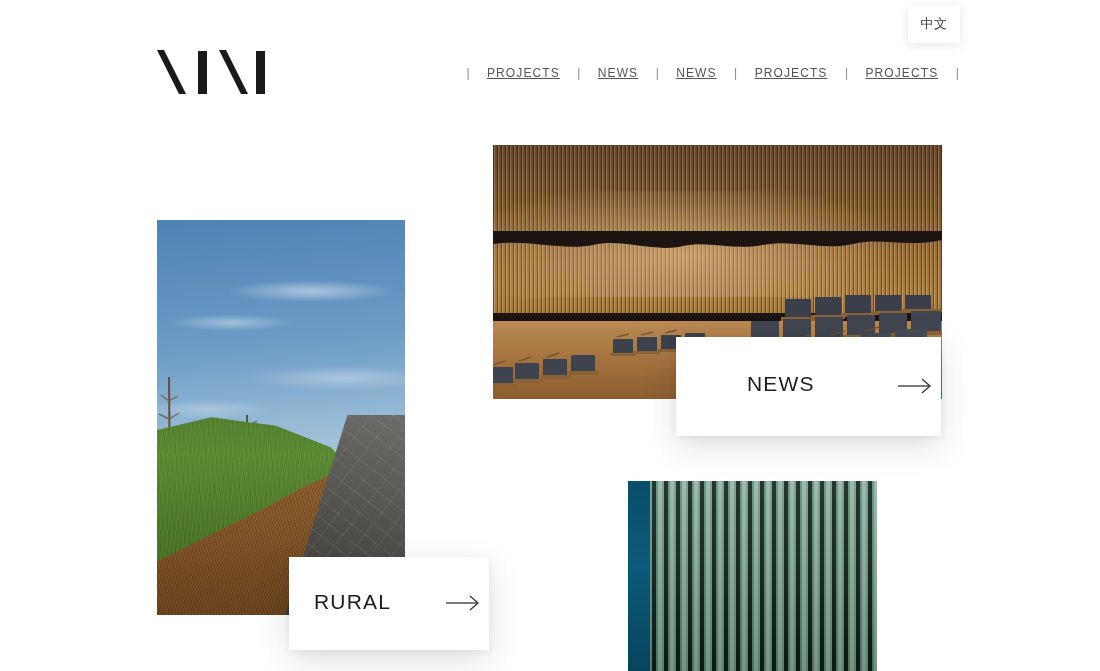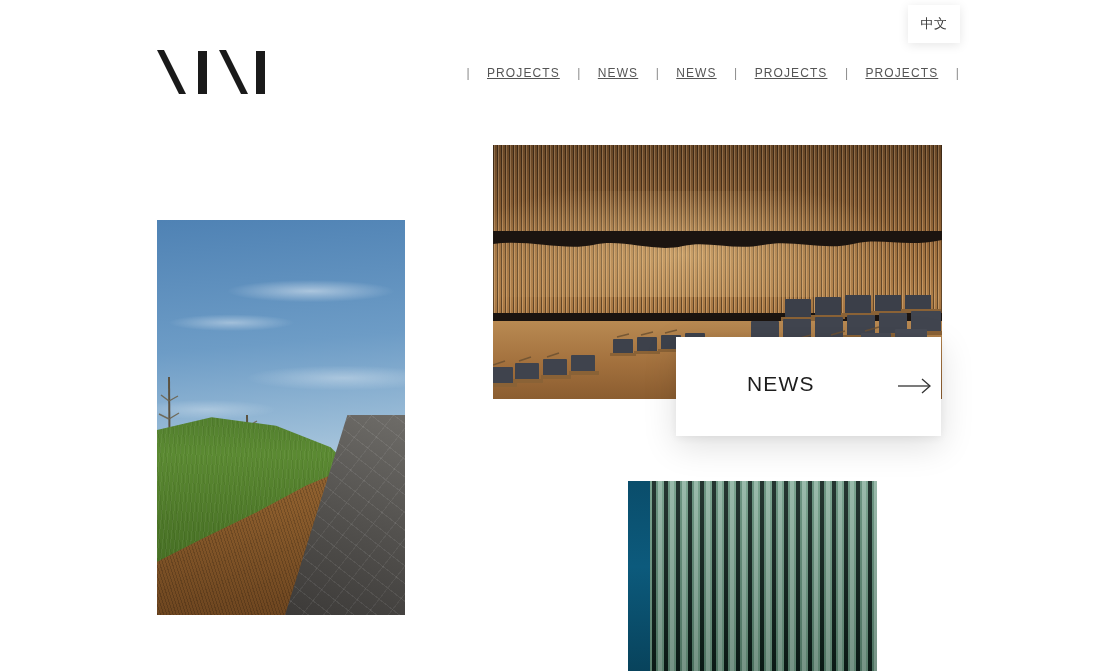--- a/index.html
+++ b/index.html
@@ -336,14 +336,21 @@
   </div>
 
   <div class="card" id="card-news">
     <span class="card-label">NEWS</span>
     <svg class="card-arrow" width="34" height="16" viewBox="0 0 34 16">
       <line x1="0" y1="8" x2="31" y2="8" stroke="#333" stroke-width="1.3"></line>
       <polyline points="24,1 32,8 24,15" fill="none" stroke="#333" stroke-width="1.3"></polyline>
     </svg>
   </div>
 
+  <div class="card" id="card-rural">
+    <span class="card-label">RURAL</span>
+    <svg class="card-arrow" width="34" height="16" viewBox="0 0 34 16">
+      <line x1="0" y1="8" x2="31" y2="8" stroke="#333" stroke-width="1.3"></line>
+      <polyline points="24,1 32,8 24,15" fill="none" stroke="#333" stroke-width="1.3"></polyline>
+    </svg>
+  </div>
 
 </div>
 
 </body></html>

